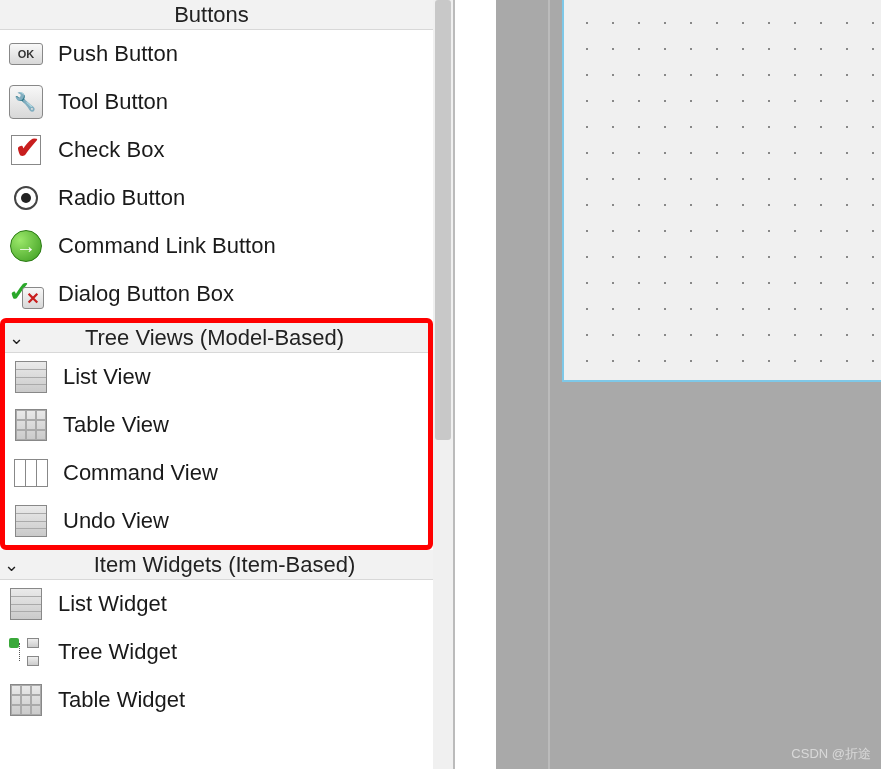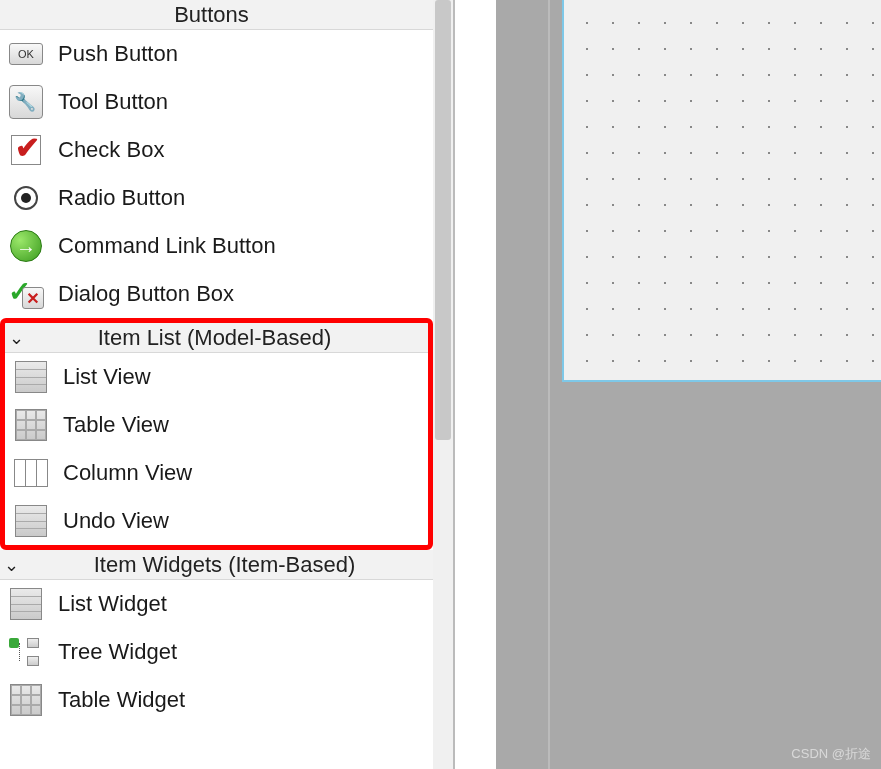--- a/index.html
+++ b/index.html
@@ -125,21 +125,21 @@
       font-size: 13px;
       color: rgba(255,255,255,0.55);
     }
     
     .ok-btn-icon {
       width: 34px; height: 22px;
       background: linear-gradient(#f8f8f8,#d8d8d8);
       border: 1px solid #888;
       border-radius: 3px;
       font-size: 11px;
-      font-weight: normal;
+      font-weight: bold;
       display: flex; align-items: center; justify-content: center;
       color: #333;
     }
     .tool-btn-icon {
       width: 34px; height: 34px;
       background: linear-gradient(#f8f8f8,#d8d8d8);
       border: 1px solid #888;
       border-radius: 4px;
       display: flex; align-items: center; justify-content: center;
       font-size: 18px;
@@ -293,21 +293,21 @@
           <span class="tick">✓</span>
           <span class="cross-box">✕</span>
         </div>
     </div>
     <span class="label">Dialog Button Box</span>
   </div>
 
   <div class="highlight-box">
     <div class="category-header">
       <span class="chevron">⌄</span>
-      <span class="header-text">Item List (Model-Based)</span>
+      <span class="header-text">Tree Views (Model-Based)</span>
     </div>
     <div class="widget-item">
       <div class="icon-box">
           <div class="list-icon">
             <div class="row"></div>
             <div class="row"></div>
             <div class="row"></div>
             <div class="row"></div>
           </div>
         </div>
@@ -330,21 +330,21 @@
       <span class="label">Table View</span>
     </div>
     <div class="widget-item">
       <div class="icon-box">
           <div class="column-icon">
             <div></div>
             <div></div>
             <div></div>
           </div>
         </div>
-      <span class="label">Column View</span>
+      <span class="label">Command View</span>
     </div>
     <div class="widget-item">
       <div class="icon-box">
           <div class="list-icon">
             <div class="row"></div>
             <div class="row"></div>
             <div class="row"></div>
             <div class="row"></div>
           </div>
         </div>

